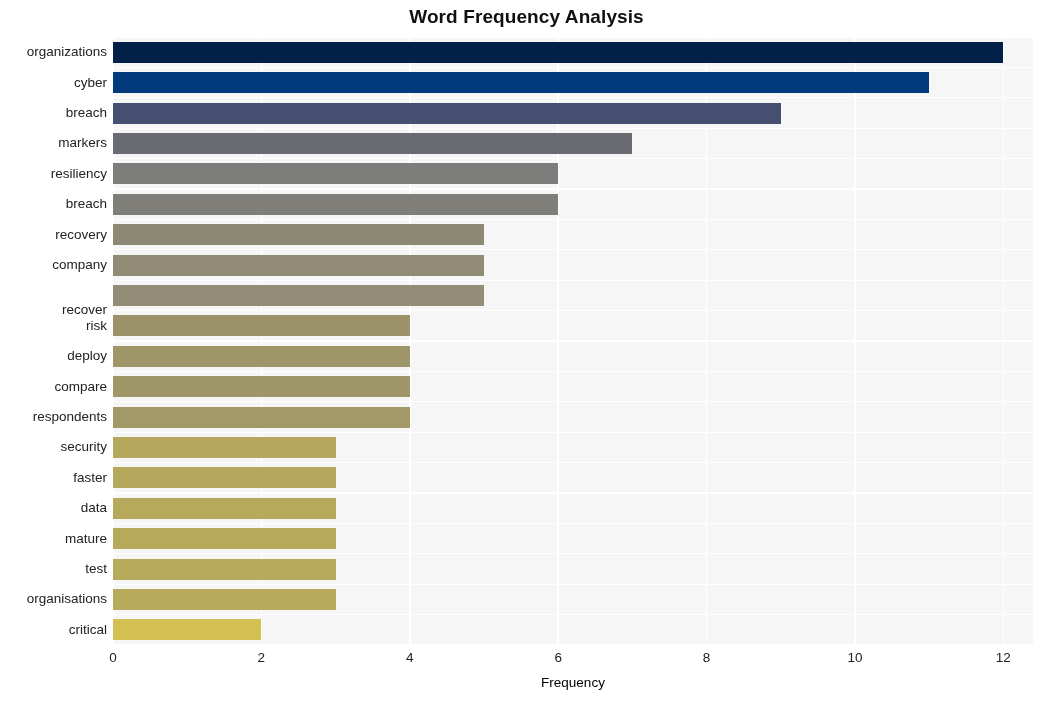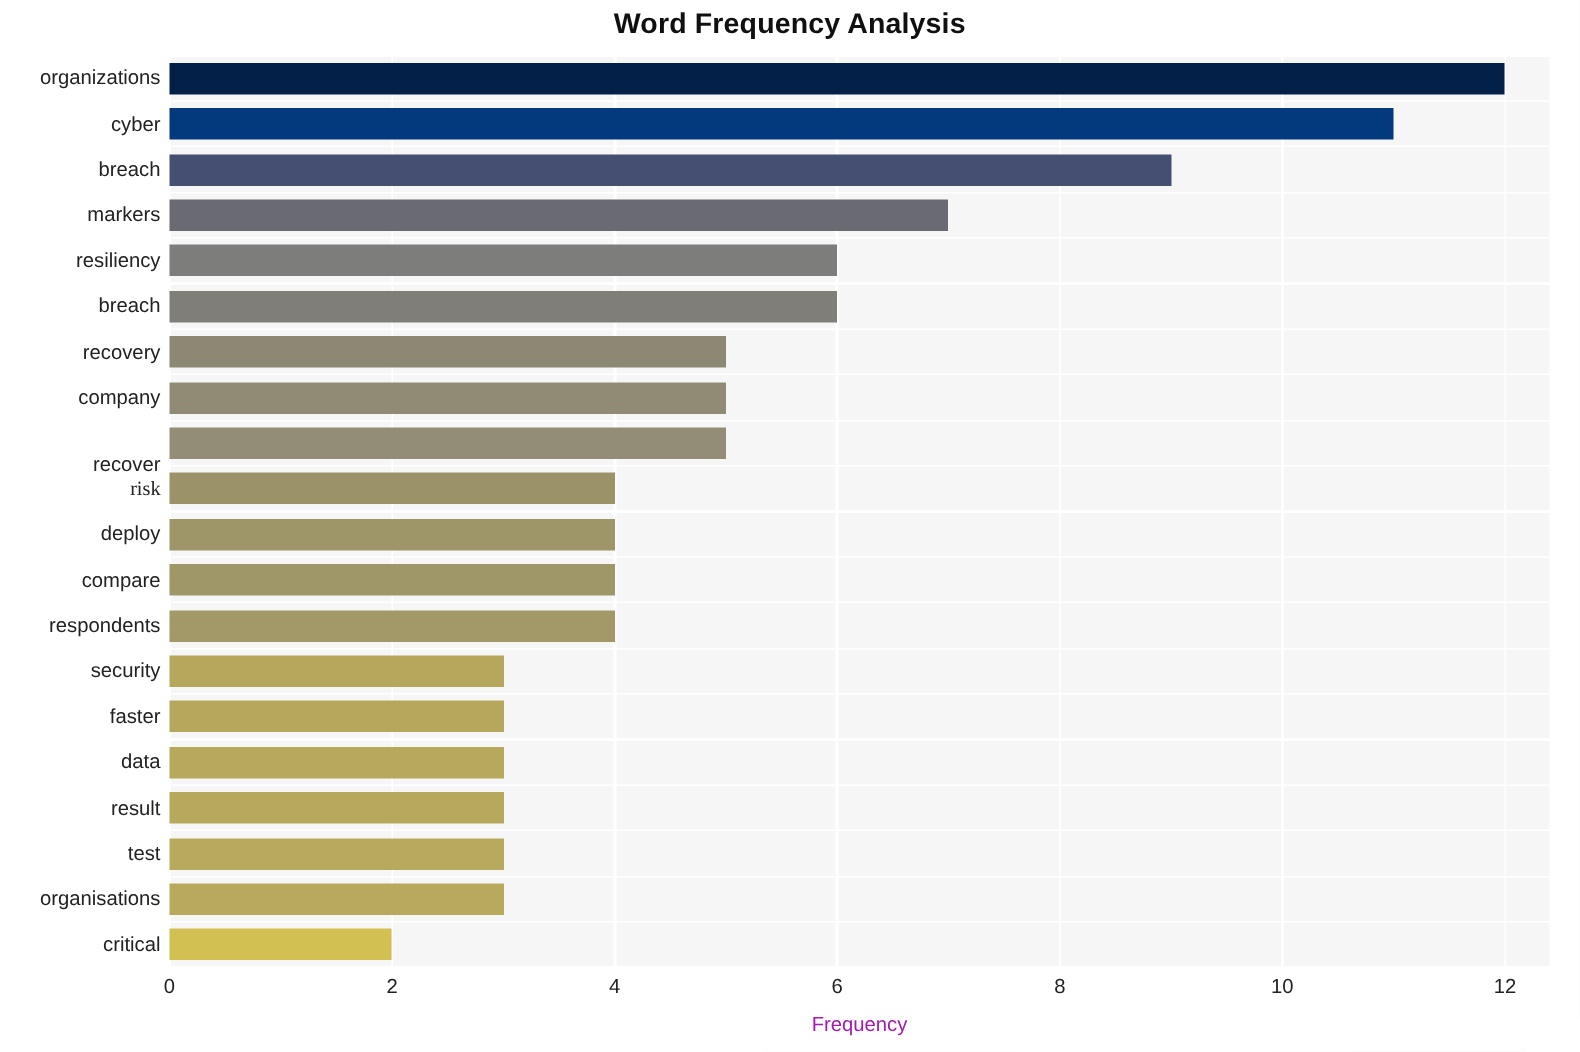--- a/index.html
+++ b/index.html
@@ -109,21 +109,21 @@
     white-space: nowrap;
   }
 
   #xaxis-title {
     position: absolute;
     left: 113px;
     top: 675px;
     width: 920px;
     text-align: center;
     font-size: 13.5px;
-    color: #a21caf;
+    color: #000000;
     white-space: nowrap;
   }
 </style>
 </head>
 <body>
 
 <div id="figure">
 
   <div id="chart-title">Word Frequency Analysis</div>
 
@@ -185,28 +185,28 @@
   <div id="ytick-layer">
       <div class="ytick-label" style="top: 8.2px;">organizations</div>
       <div class="ytick-label" style="top: 38.6px;">cyber</div>
       <div class="ytick-label" style="top: 69px;">breach</div>
       <div class="ytick-label" style="top: 99.4px;">markers</div>
       <div class="ytick-label" style="top: 129.8px;">resiliency</div>
       <div class="ytick-label" style="top: 160.2px;">breach</div>
       <div class="ytick-label" style="top: 190.6px;">recovery</div>
       <div class="ytick-label" style="top: 221px;">company</div>
       <div class="ytick-label" style="top: 266px;">recover</div>
-      <div class="ytick-label" style="top: 281.8px; font-family: Liberation Serif, serif;">risk</div>
+      <div class="ytick-label" style="top: 281.8px;">risk</div>
       <div class="ytick-label" style="top: 312.2px;">deploy</div>
       <div class="ytick-label" style="top: 342.6px; text-align: right;">compare</div>
       <div class="ytick-label" style="top: 373px;">respondents</div>
       <div class="ytick-label" style="top: 403.4px;">security</div>
       <div class="ytick-label" style="top: 433.8px;">faster</div>
       <div class="ytick-label" style="top: 464.2px;">data</div>
-      <div class="ytick-label" style="top: 494.6px;">result</div>
+      <div class="ytick-label" style="top: 494.6px;">mature</div>
       <div class="ytick-label" style="top: 525px;">test</div>
       <div class="ytick-label" style="top: 555.4px;">organisations</div>
       <div class="ytick-label" style="top: 585.8px;">critical</div>
     </div>
   <div id="xtick-layer">
       <div class="xtick-label" style="left: 113px;">0</div>
       <div class="xtick-label" style="left: 261.387px;">2</div>
       <div class="xtick-label" style="left: 409.774px;">4</div>
       <div class="xtick-label" style="left: 558.161px;">6</div>
       <div class="xtick-label" style="left: 706.548px;">8</div>

